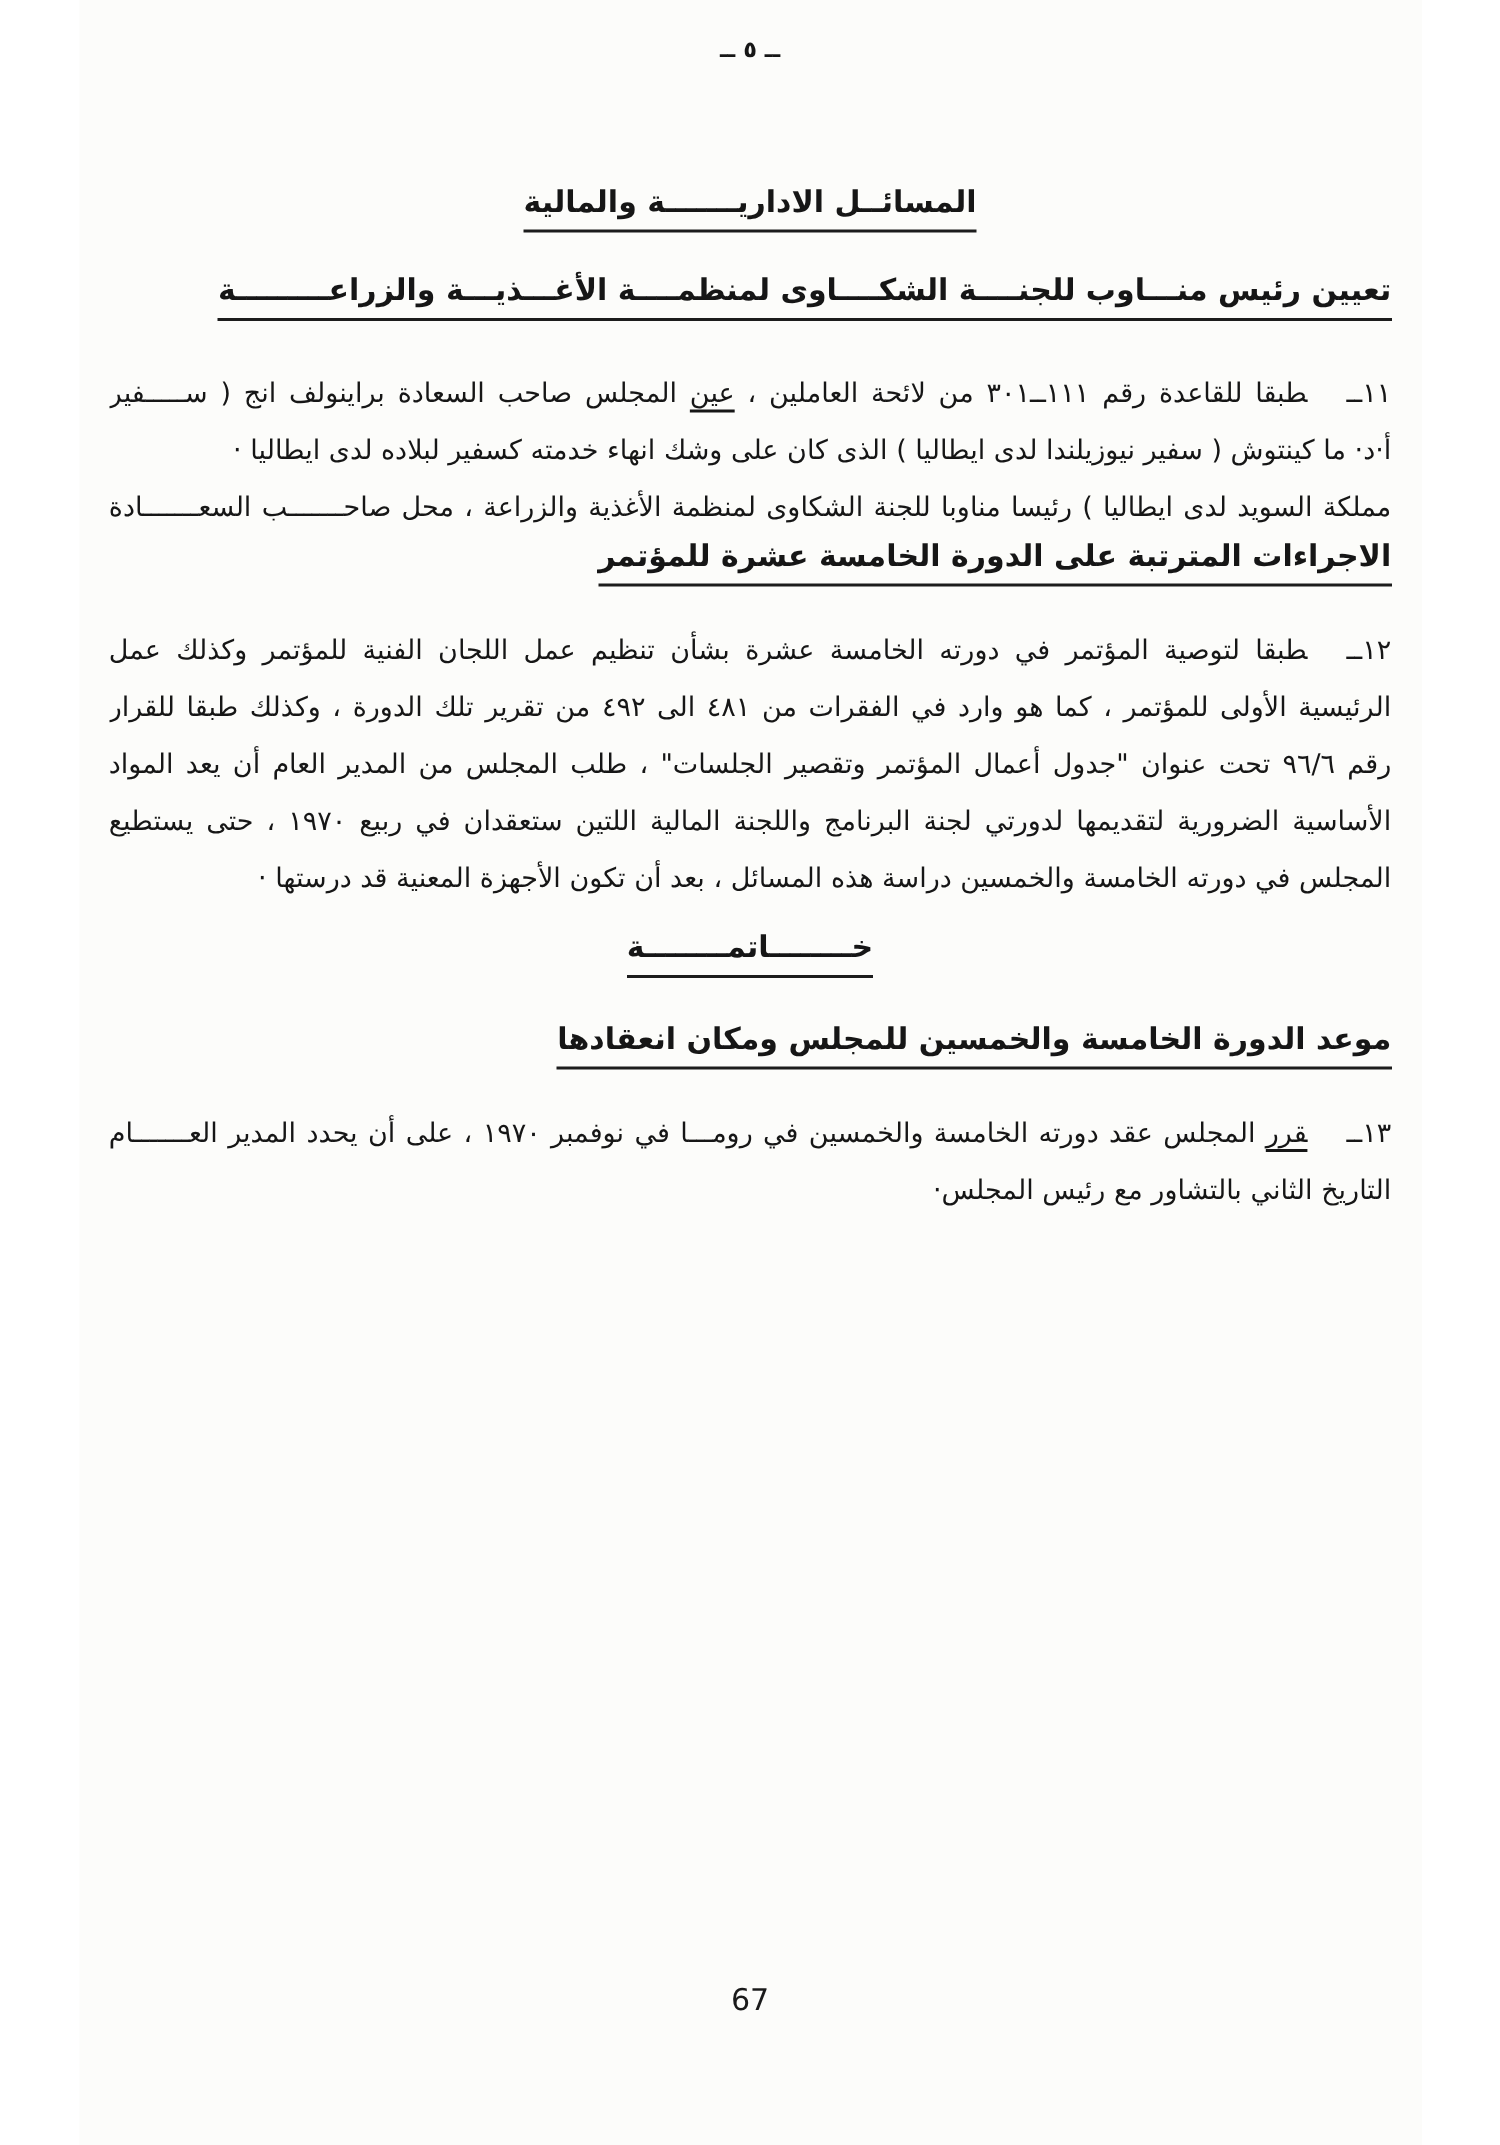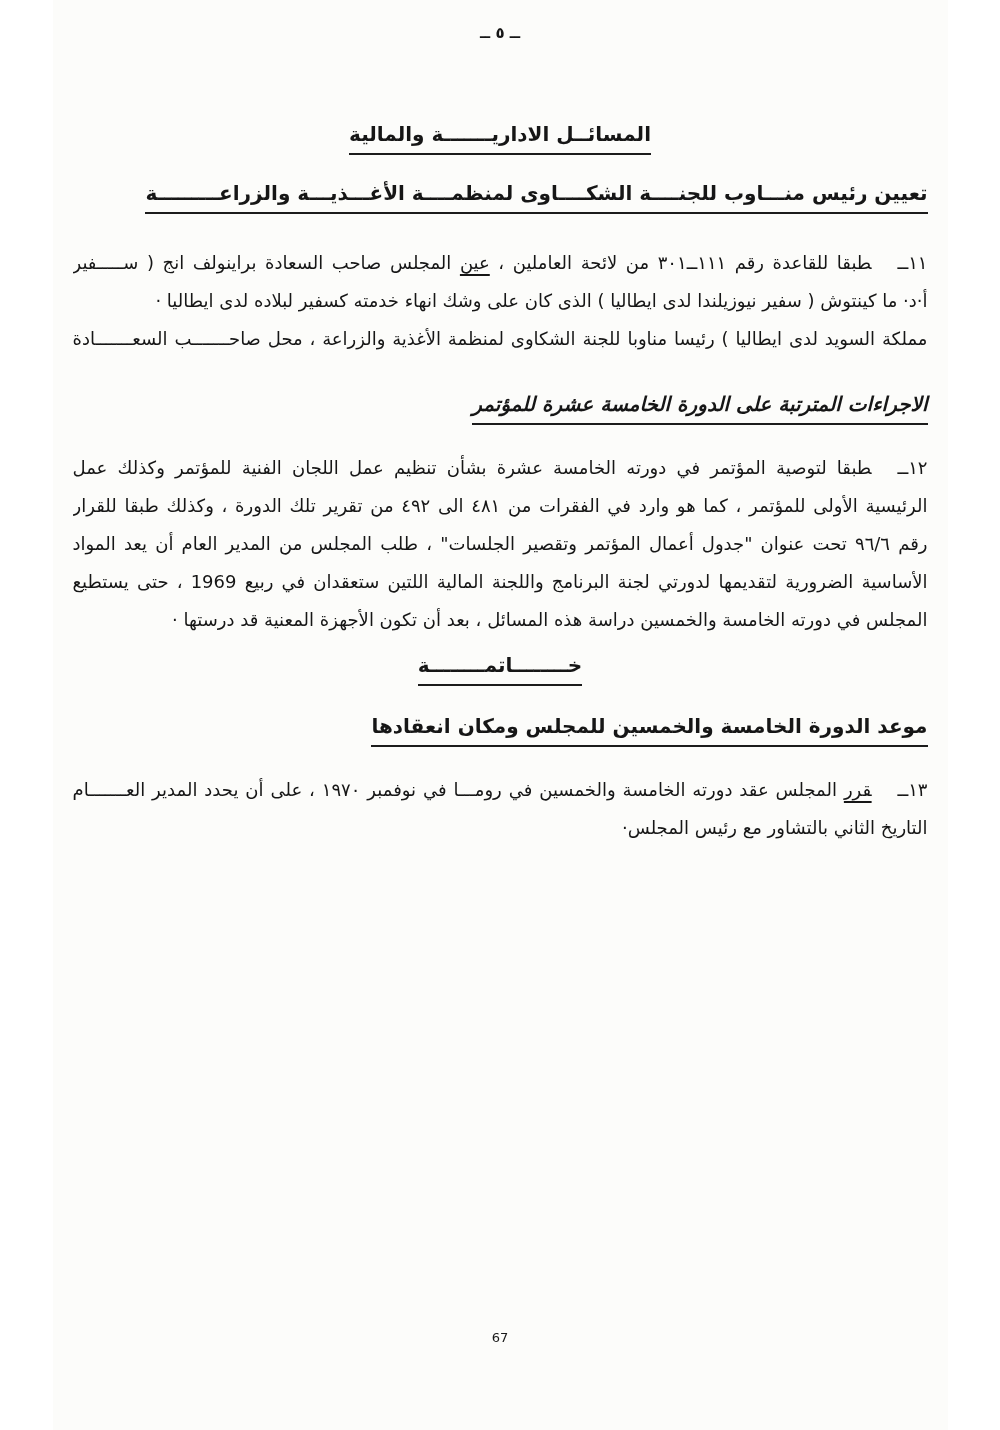--- a/index.html
+++ b/index.html
@@ -50,33 +50,33 @@
     text-decoration: underline;
     text-underline-offset: 5px;
     text-decoration-thickness: 1.5px;
   }
   .seg-ltr { direction: ltr; unicode-bidi: bidi-override; }
 
   
   .content > :nth-child(1) { margin-top: 80px; }  
   .content > :nth-child(2) { margin-top: 26px; }  
   .content > :nth-child(3) { margin-top: 30px; }  
-  .content > :nth-child(4) { margin-top: 34px; font-style: italic; }  
+  .content > :nth-child(4) { margin-top: 0; }  
   .content > :nth-child(5) { margin-top: 24px; }  
   .content > :nth-child(6) { margin-top: 14px; }  
   .content > :nth-child(7) { margin-top: 28px; }  
   .content > :nth-child(8) { margin-top: 24px; }  
   .content > :nth-child(9) { }  
 
   .page-number {
     position: absolute;
     bottom: 85px;
     left: 0; right: 0;
     text-align: center;
-    font-size: 13px;
+    font-size: 20px;
     direction: ltr;
     color: #1a1a1a;
   }
 </style>
 </head>
 <body>
 
 <div class="page">
   <div class="page-marker">ــ ٥ ــ</div>
 
@@ -86,21 +86,21 @@
       <div class="para">
         <div class="line just"><span class="seg-num ">١١ــ</span><span>طبقا للقاعدة رقم </span><span class="seg-ltr">٣٠١ــ١١١</span><span> من لائحة العاملين ، </span><span class="seg-u ">عين</span><span> المجلس صاحب السعادة براينولف انج ( ســـــفير</span></div>
         <div class="line"><span>أ·د· ما كينتوش ( سفير نيوزيلندا لدى ايطاليا )  الذى كان على وشك انهاء خدمته كسفير لبلاده لدى ايطاليا ·</span></div>
         <div class="line just"><span>مملكة السويد لدى ايطاليا )  رئيسا مناوبا للجنة الشكاوى لمنظمة الأغذية والزراعة ،  محل صاحـــــــب السعـــــــادة</span></div>
       </div>
       <div class="heading align-right"><span class="hline">الاجراءات المترتبة على الدورة الخامسة عشرة للمؤتمر</span></div>
       <div class="para">
         <div class="line just"><span class="seg-num ">١٢ــ</span><span>طبقا لتوصية المؤتمر في دورته الخامسة عشرة بشأن تنظيم عمل اللجان الفنية للمؤتمر وكذلك عمل اللجنـــــة</span></div>
         <div class="line just"><span>الرئيسية الأولى للمؤتمر ، كما هو وارد في الفقرات من ٤٨١ الى ٤٩٢ من تقرير تلك الدورة ،  وكذلك طبقا للقرار</span></div>
         <div class="line just"><span>رقم </span><span class="seg-ltr">٩٦/٦</span><span> تحت عنوان "جدول أعمال المؤتمر وتقصير الجلسات" ، طلب المجلس من المدير العام أن يعد المواد</span></div>
-        <div class="line just"><span>الأساسية الضرورية لتقديمها لدورتي لجنة البرنامج واللجنة المالية اللتين ستعقدان في ربيع 1969 ، حتى يستطيع</span></div>
+        <div class="line just"><span>الأساسية الضرورية لتقديمها لدورتي لجنة البرنامج واللجنة المالية اللتين ستعقدان في ربيع ١٩٧٠ ، حتى يستطيع</span></div>
         <div class="line"><span>المجلس في دورته الخامسة والخمسين دراسة هذه المسائل ، بعد أن تكون الأجهزة المعنية قد درستها ·</span></div>
       </div>
       <div class="heading align-center"><span class="hline">خــــــــاتمــــــــة</span></div>
       <div class="heading align-right"><span class="hline">موعد الدورة الخامسة والخمسين للمجلس ومكان انعقادها</span></div>
       <div class="para">
         <div class="line just"><span class="seg-num ">١٣ــ</span><span class="seg-u ">قرر</span><span> المجلس عقد دورته الخامسة والخمسين في رومـــا في نوفمبر ١٩٧٠ ، على أن يحدد المدير العـــــــام</span></div>
         <div class="line"><span>التاريخ الثاني بالتشاور مع رئيس المجلس·</span></div>
       </div>
     </main>
 

